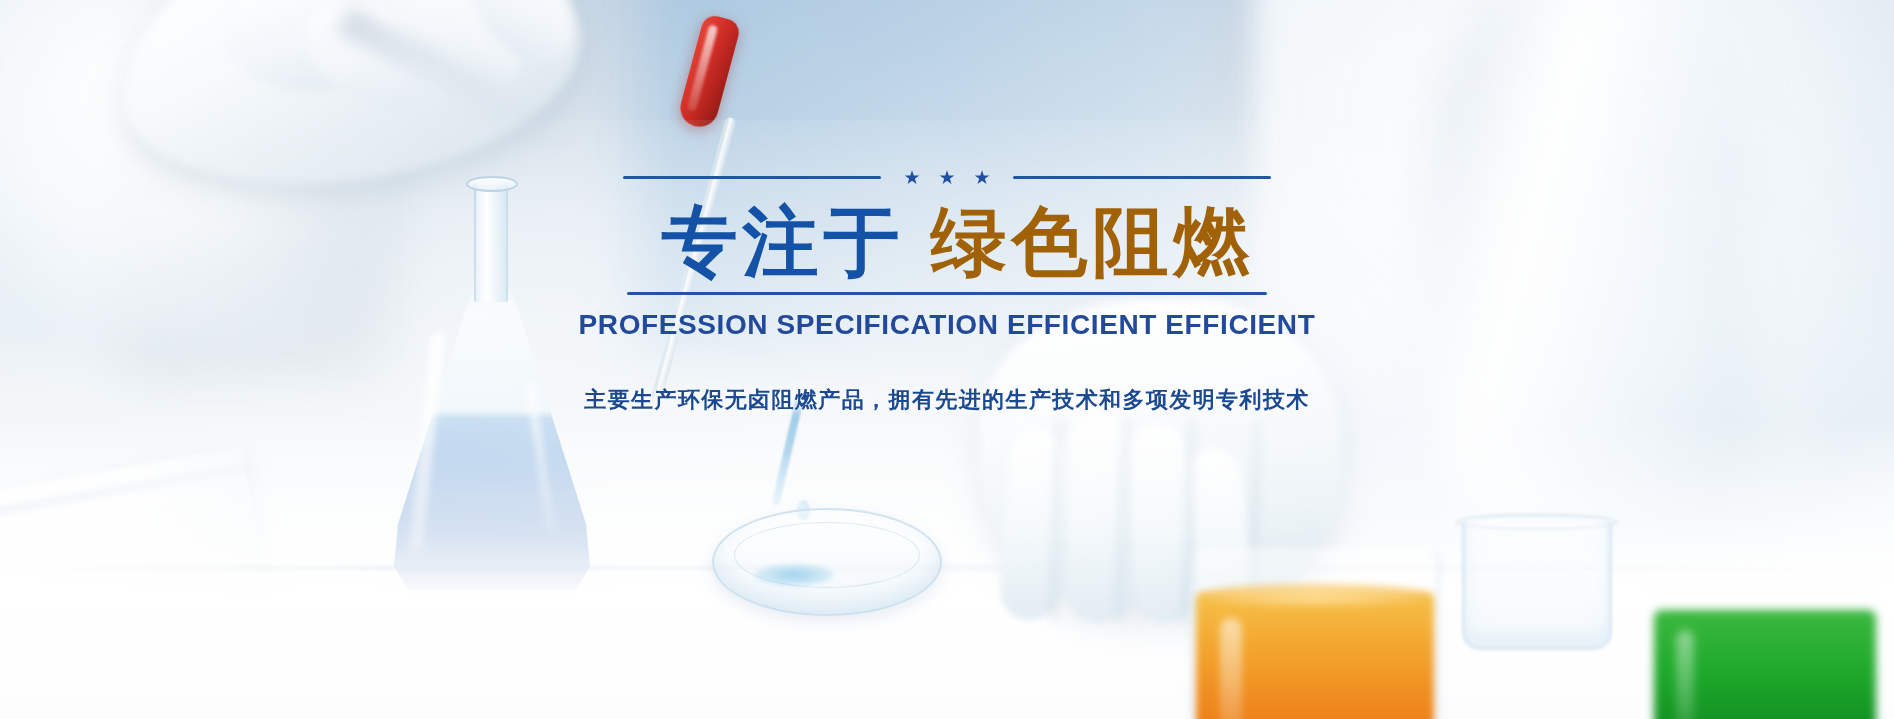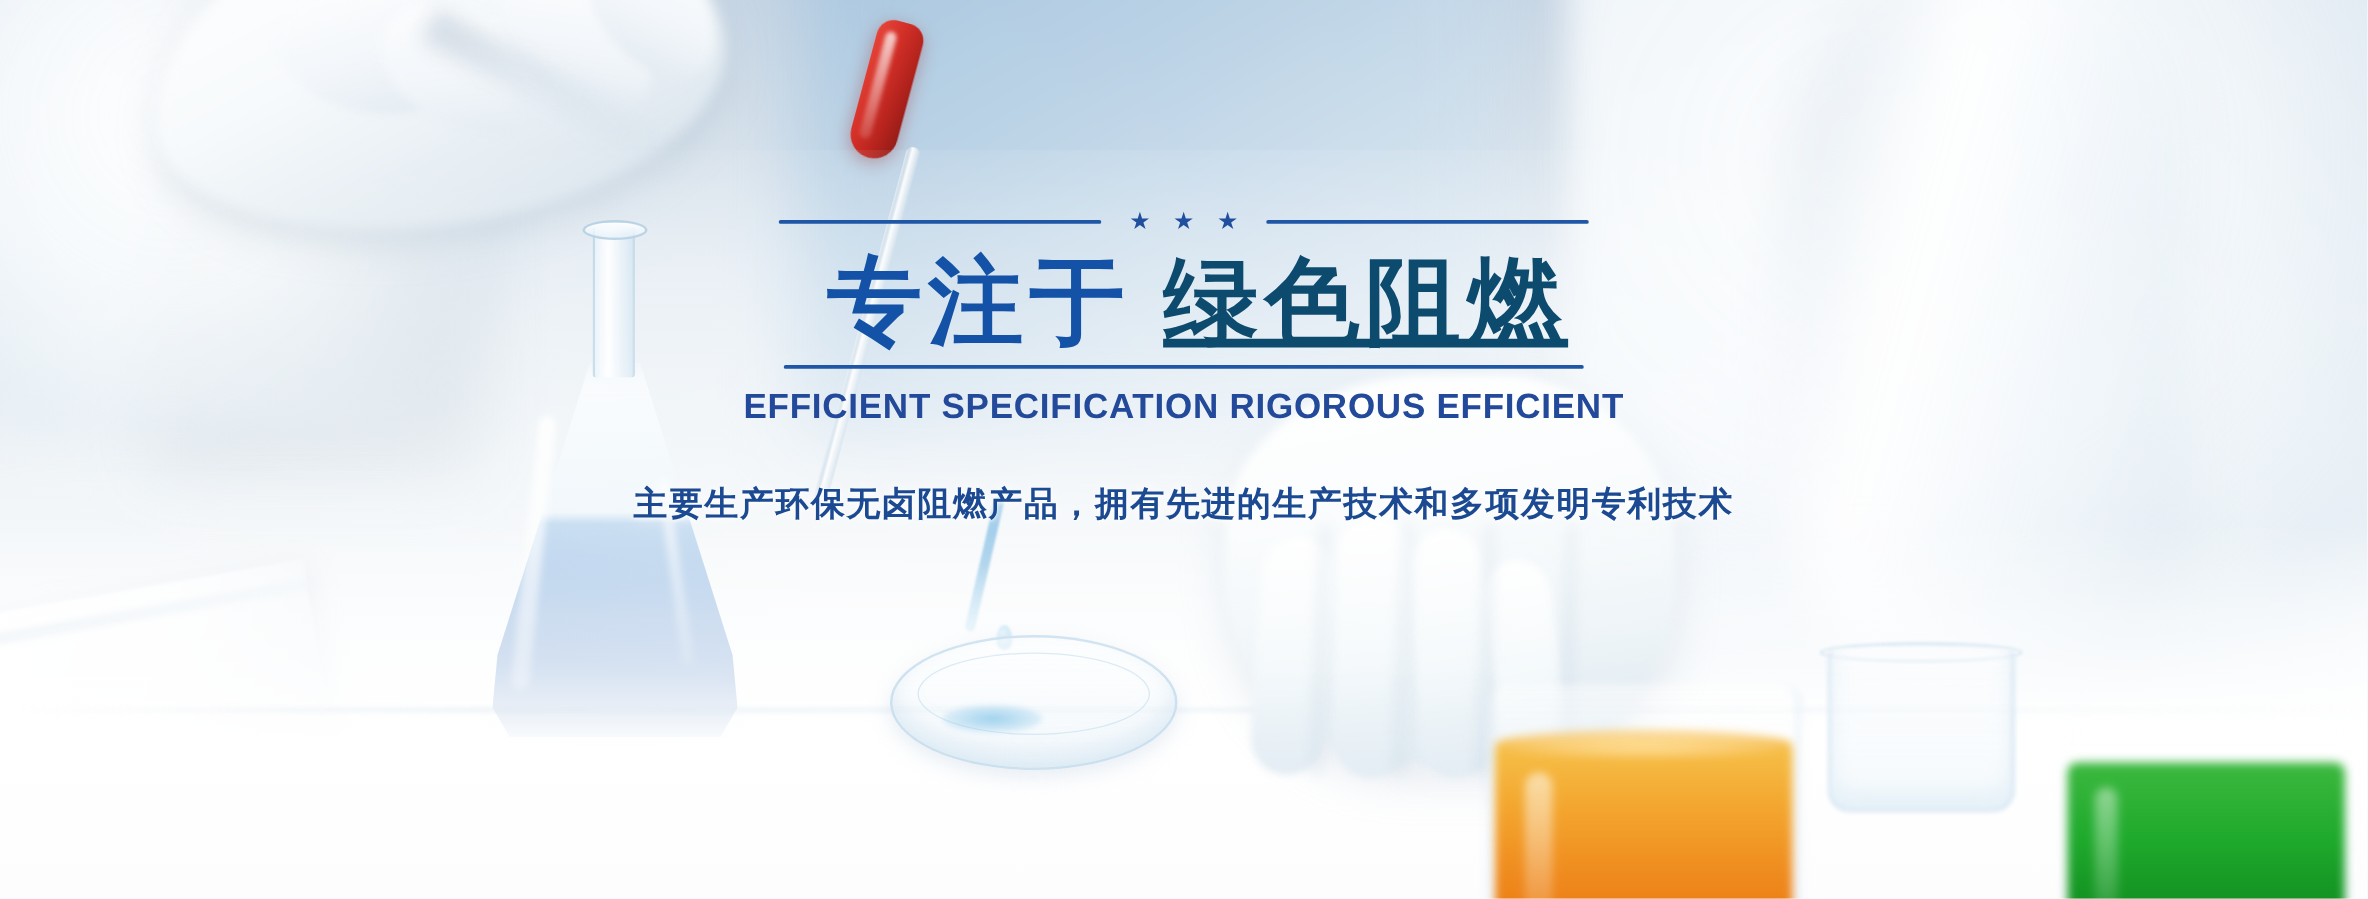--- a/index.html
+++ b/index.html
@@ -338,38 +338,38 @@
   .star { color:#1f4f9e; font-size:19px; line-height:1; }
 
   .headline {
     display:flex; align-items:baseline; white-space:nowrap;
     font-size:76px; font-weight:bold; letter-spacing:5px;
     line-height:1.12;
     margin-top:6px;
     margin-left:48px;
   }
   .h-blue  { color:#1352a6; }
-  .h-green { color:#0c4a6e;text-decoration:underline; }
+  .h-green { color:#a16207; }
   .h-gap   { display:inline-block; width:26px; }
 
   .underline {
     width:640px; height:3px; background:#1f56a6;
     margin-top:8px; border-radius:2px;
   }
 
   .subtitle {
     margin-top:14px;
     font-size:28px; font-weight:bold; letter-spacing:.6px;
     color:#23499a;
     white-space:nowrap;
   }
 
   .desc {
     margin-top:44px;
-    font-size:27px; font-weight:bold; letter-spacing:1.4px;
+    font-size:22px; font-weight:bold; letter-spacing:1.4px;
     color:#1c4a92;
     white-space:nowrap;
     text-shadow:0 1px 3px rgba(255,255,255,.9), 0 0 12px rgba(255,255,255,.85);
   }
 </style>
 </head>
 <body>
 
 <div class="banner">
 
@@ -457,19 +457,19 @@
 
     <div class="headline">
       <span class="h-blue">专注于</span>
       <span class="h-gap"></span>
       <span class="h-green">绿色阻燃</span>
       <span class="h-gap"></span>
     </div>
 
     <div class="underline"></div>
 
-    <div class="subtitle">EFFICIENT SPECIFICATION RIGOROUS EFFICIENT</div>
+    <div class="subtitle">PROFESSION SPECIFICATION EFFICIENT EFFICIENT</div>
 
     <div class="desc">主要生产环保无卤阻燃产品，拥有先进的生产技术和多项发明专利技术</div>
 
   </div>
 
 </div>
 
 </body></html>

